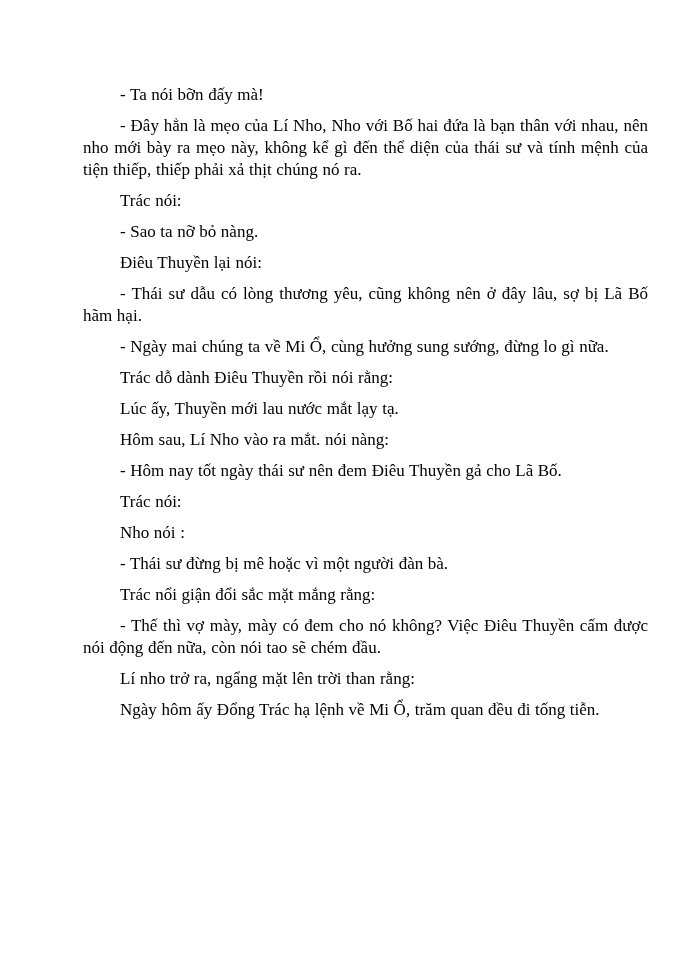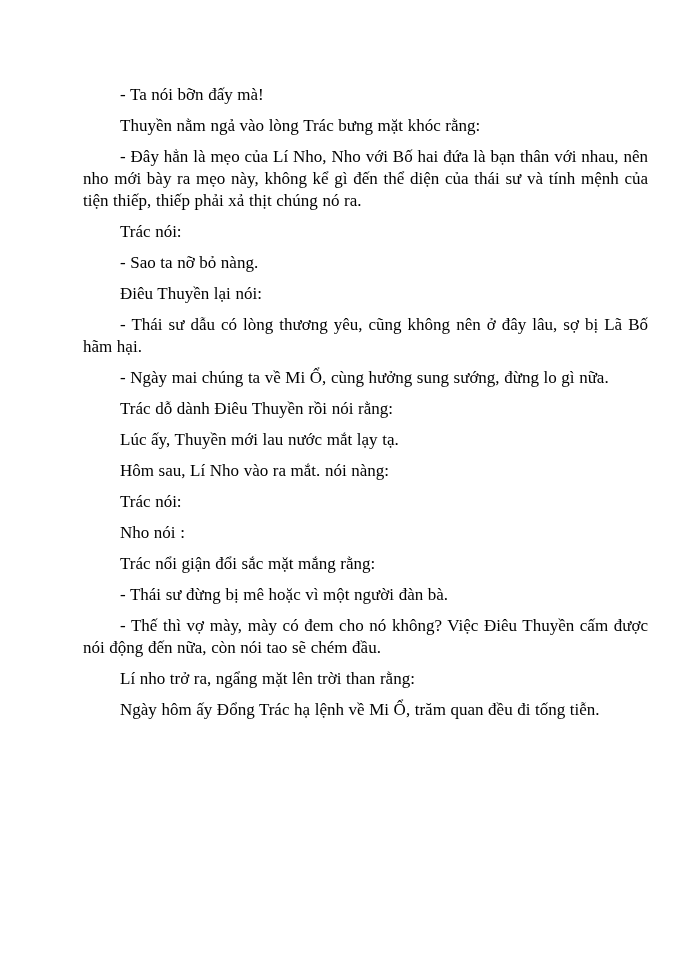--- a/index.html
+++ b/index.html
@@ -28,30 +28,30 @@
     text-indent: 37px;
     text-align: justify;
     word-spacing: 0.02em;
   }
 </style>
 </head>
 <body>
 
 <main class="page">
   <p>- Ta nói bỡn đấy mà!</p>
-  <p>Thuyền nằm ngả vào lòng Trác bưng mặt khóc rằng:</p>
   <p>- Đây hẳn là mẹo của Lí Nho, Nho với Bố hai đứa là bạn thân với nhau, nên nho mới bày ra mẹo này, không kể gì đến thể diện của thái sư và tính mệnh của tiện thiếp, thiếp phải xả thịt chúng nó ra.</p>
   <p>Trác nói:</p>
   <p>- Sao ta nỡ bỏ nàng.</p>
   <p>Điêu Thuyền lại nói:</p>
   <p>- Thái sư dẫu có lòng thương yêu, cũng không nên ở đây lâu, sợ bị Lã Bố hãm hại.</p>
   <p>- Ngày mai chúng ta về Mi Ổ, cùng hưởng sung sướng, đừng lo gì nữa.</p>
   <p>Trác dỗ dành Điêu Thuyền rồi nói rằng:</p>
   <p>Lúc ấy, Thuyền mới lau nước mắt lạy tạ.</p>
   <p>Hôm sau, Lí Nho vào ra mắt. nói nàng:</p>
+  <p>- Hôm nay tốt ngày thái sư nên đem Điêu Thuyền gả cho Lã Bố.</p>
   <p>Trác nói:</p>
   <p>Nho nói :</p>
+  <p>- Thái sư đừng bị mê hoặc vì một người đàn bà.</p>
   <p>Trác nổi giận đổi sắc mặt mắng rằng:</p>
-  <p>- Thái sư đừng bị mê hoặc vì một người đàn bà.</p>
   <p>- Thế thì vợ mày, mày có đem cho nó không? Việc Điêu Thuyền cấm được nói động đến nữa, còn nói tao sẽ chém đầu.</p>
   <p>Lí nho trở ra, ngẩng mặt lên trời than rằng:</p>
   <p>Ngày hôm ấy Đổng Trác hạ lệnh về Mi Ổ, trăm quan đều đi tống tiễn.</p>
 </main>
 
 </body></html>

